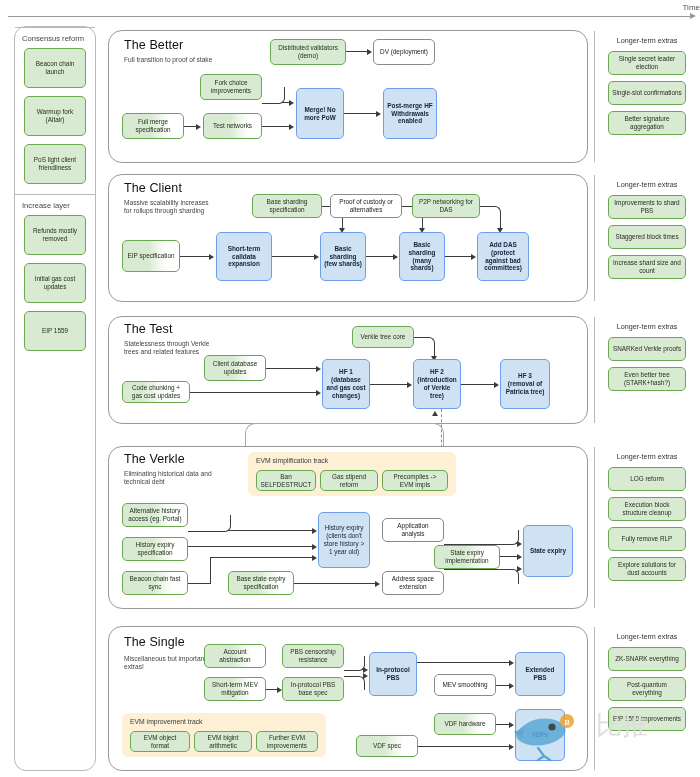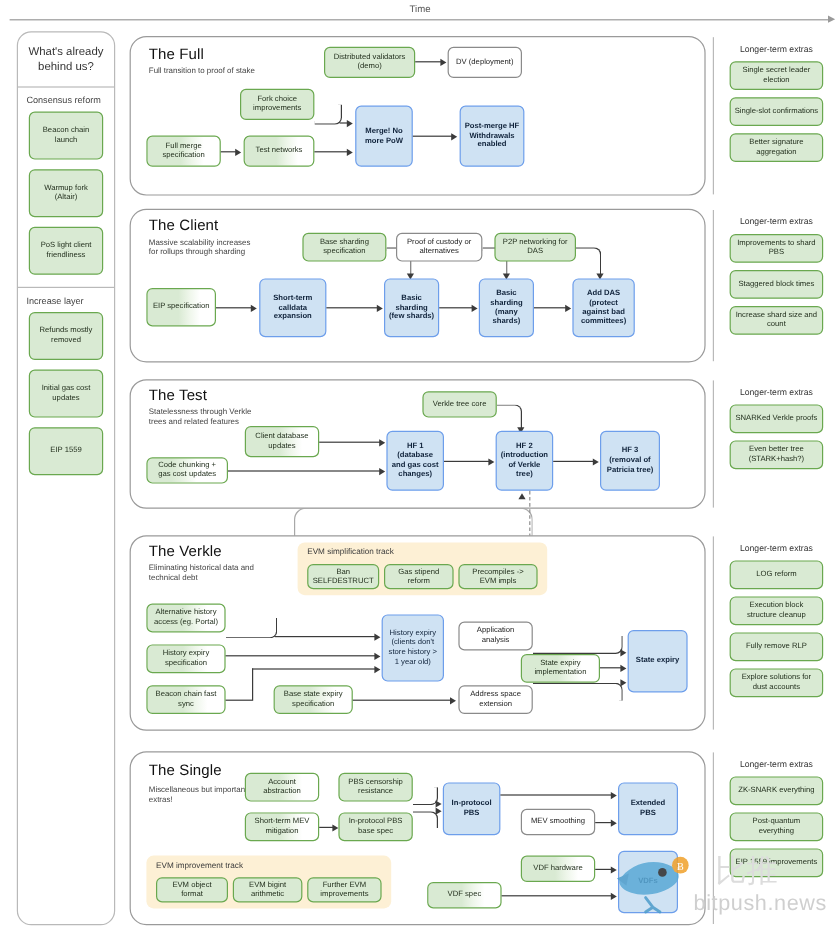--- a/index.html
+++ b/index.html
@@ -1,20 +1,20 @@
 <!DOCTYPE html>
 <html><head>
 <meta charset="utf-8">
 <style>
   html,body{margin:0;padding:0;background:#ffffff;}
   body{font-family:"Liberation Sans","DejaVu Sans",sans-serif;color:#222;}
   #page{position:relative;width:700px;height:777px;overflow:hidden;background:#fff;}
 
   
-  .time-label{position:absolute;left:0;top:3px;width:700px;text-align:center;font-size:8px;color:#555;}
+  .time-label{position:absolute;left:0;top:3px;width:700px;text-align:right;font-size:8px;color:#555;}
   .time-axis{position:absolute;left:8px;top:16px;width:684px;height:1px;background:#9a9a9a;}
   .time-arrow{position:absolute;left:690px;top:12.5px;width:0;height:0;
     border-top:3.5px solid transparent;border-bottom:3.5px solid transparent;border-left:6px solid #9a9a9a;}
 
   
   .sidebar{position:absolute;left:14px;top:26px;width:82px;height:745px;
     border:1px solid #b9b9b9;border-radius:12px;background:#fff;box-sizing:border-box;}
   .sb-title{padding:11px 4px 10px;text-align:center;font-size:9.5px;line-height:12px;color:#333;}
   .sb-div{height:1px;background:#b9b9b9;margin:0;}
   .sb-group-label{font-size:7.6px;color:#444;padding:6px 0 5px 7px;}
@@ -77,42 +77,41 @@
 </head>
 <body>
 
 <div id="page">
 
   <div class="time-label">Time</div>
   <div class="time-axis"></div>
   <div class="time-arrow"></div>
 
   <div class="sidebar">
-    <div class="sb-title">What's already behind us?</div>
     <div class="sb-div"></div>
 
     <div class="sb-group-label">Consensus reform</div>
     <div class="sb-items">
       <div class="node green sb-node">Beacon chain launch</div>
       <div class="node green sb-node">Warmup fork (Altair)</div>
       <div class="node green sb-node">PoS light client friendliness</div>
     </div>
 
     <div class="sb-div"></div>
 
     <div class="sb-group-label">Increase layer</div>
     <div class="sb-items">
       <div class="node green sb-node">Refunds mostly removed</div>
       <div class="node green sb-node">Initial gas cost updates</div>
       <div class="node green sb-node">EIP 1559</div>
     </div>
   </div>
 
   <div class="panel" style="left:108px;top:30px;width:480px;height:133px;"></div>
-  <div class="panel-title" style="left:124px;top:38px;">The Full</div>
+  <div class="panel-title" style="left:124px;top:38px;">The Better</div>
   <div class="panel-sub" style="left:124px;top:56px;">Full transition to proof of stake</div>
 
   <div class="node green abs" style="left:270px;top:39px;width:76px;height:26px;">Distributed validators (demo)</div>
   <div class="ln lh abs" style="left:346px;top:51px;width:22px;"></div>
   <div class="arr-r abs" style="left:367px;top:49px;"></div>
   <div class="node white abs" style="left:373px;top:39px;width:62px;height:26px;">DV (deployment)</div>
 
   <div class="node green abs" style="left:200px;top:74px;width:62px;height:26px;">Fork choice improvements</div>
   <div class="elbow elbow-ur abs" style="left:262px;top:87px;width:22px;height:16px;"></div>
   <div class="ln lh abs" style="left:283px;top:102px;width:7px;"></div>
@@ -336,15 +335,14 @@
   <div class="extras" style="left:598px;top:632px;width:98px;">
     <div class="extras-title">Longer-term extras</div>
     <div class="extras-list">
       <div class="node green extras-node">ZK-SNARK everything</div>
       <div class="node green extras-node">Post-quantum everything</div>
       <div class="node green extras-node">EIP 1559 improvements</div>
     </div>
   </div>
 
   <div class="wm-cjk" style="left:596px;top:708px;">比推</div>
-  <div class="wm-text" style="left:578px;top:742px;">bitpush.news</div>
 
 </div>
 
 </body></html>

